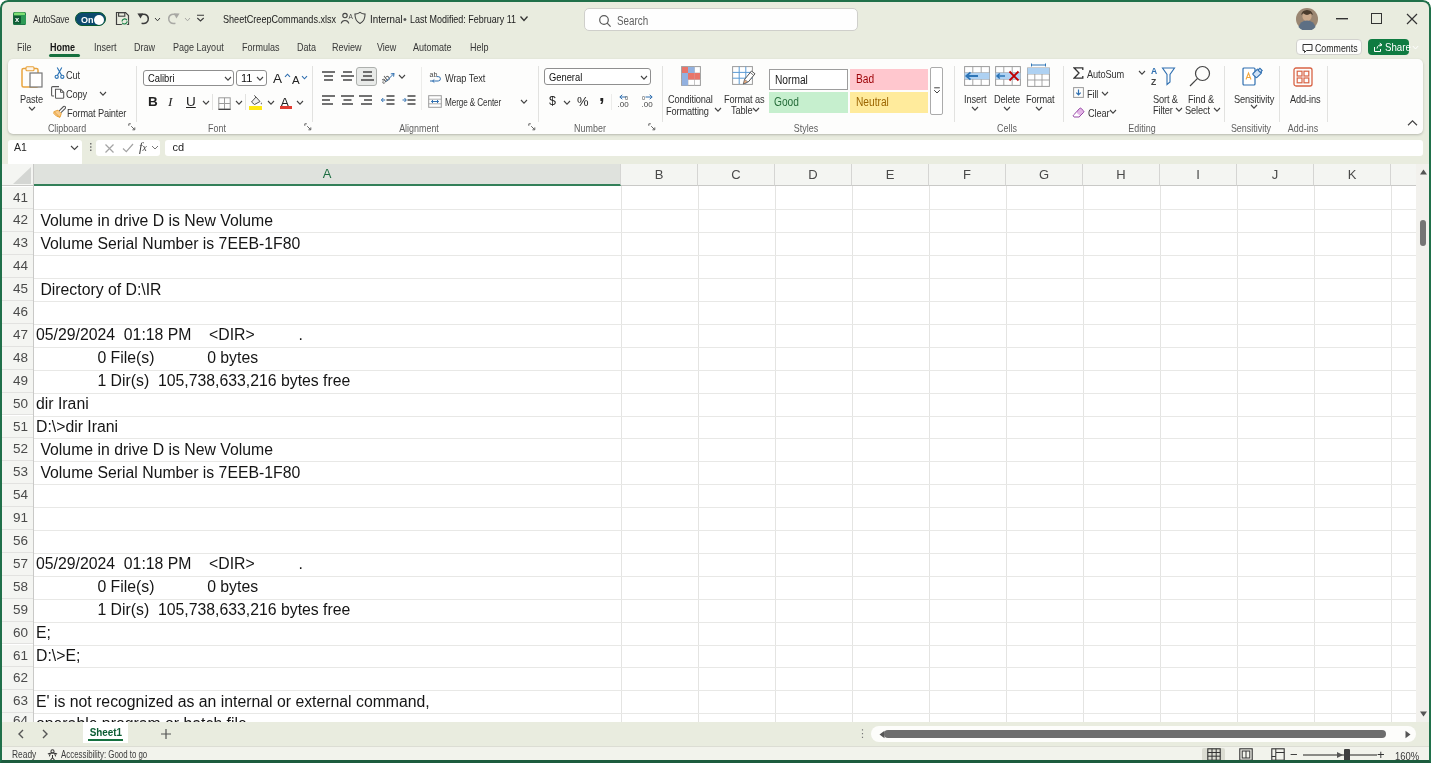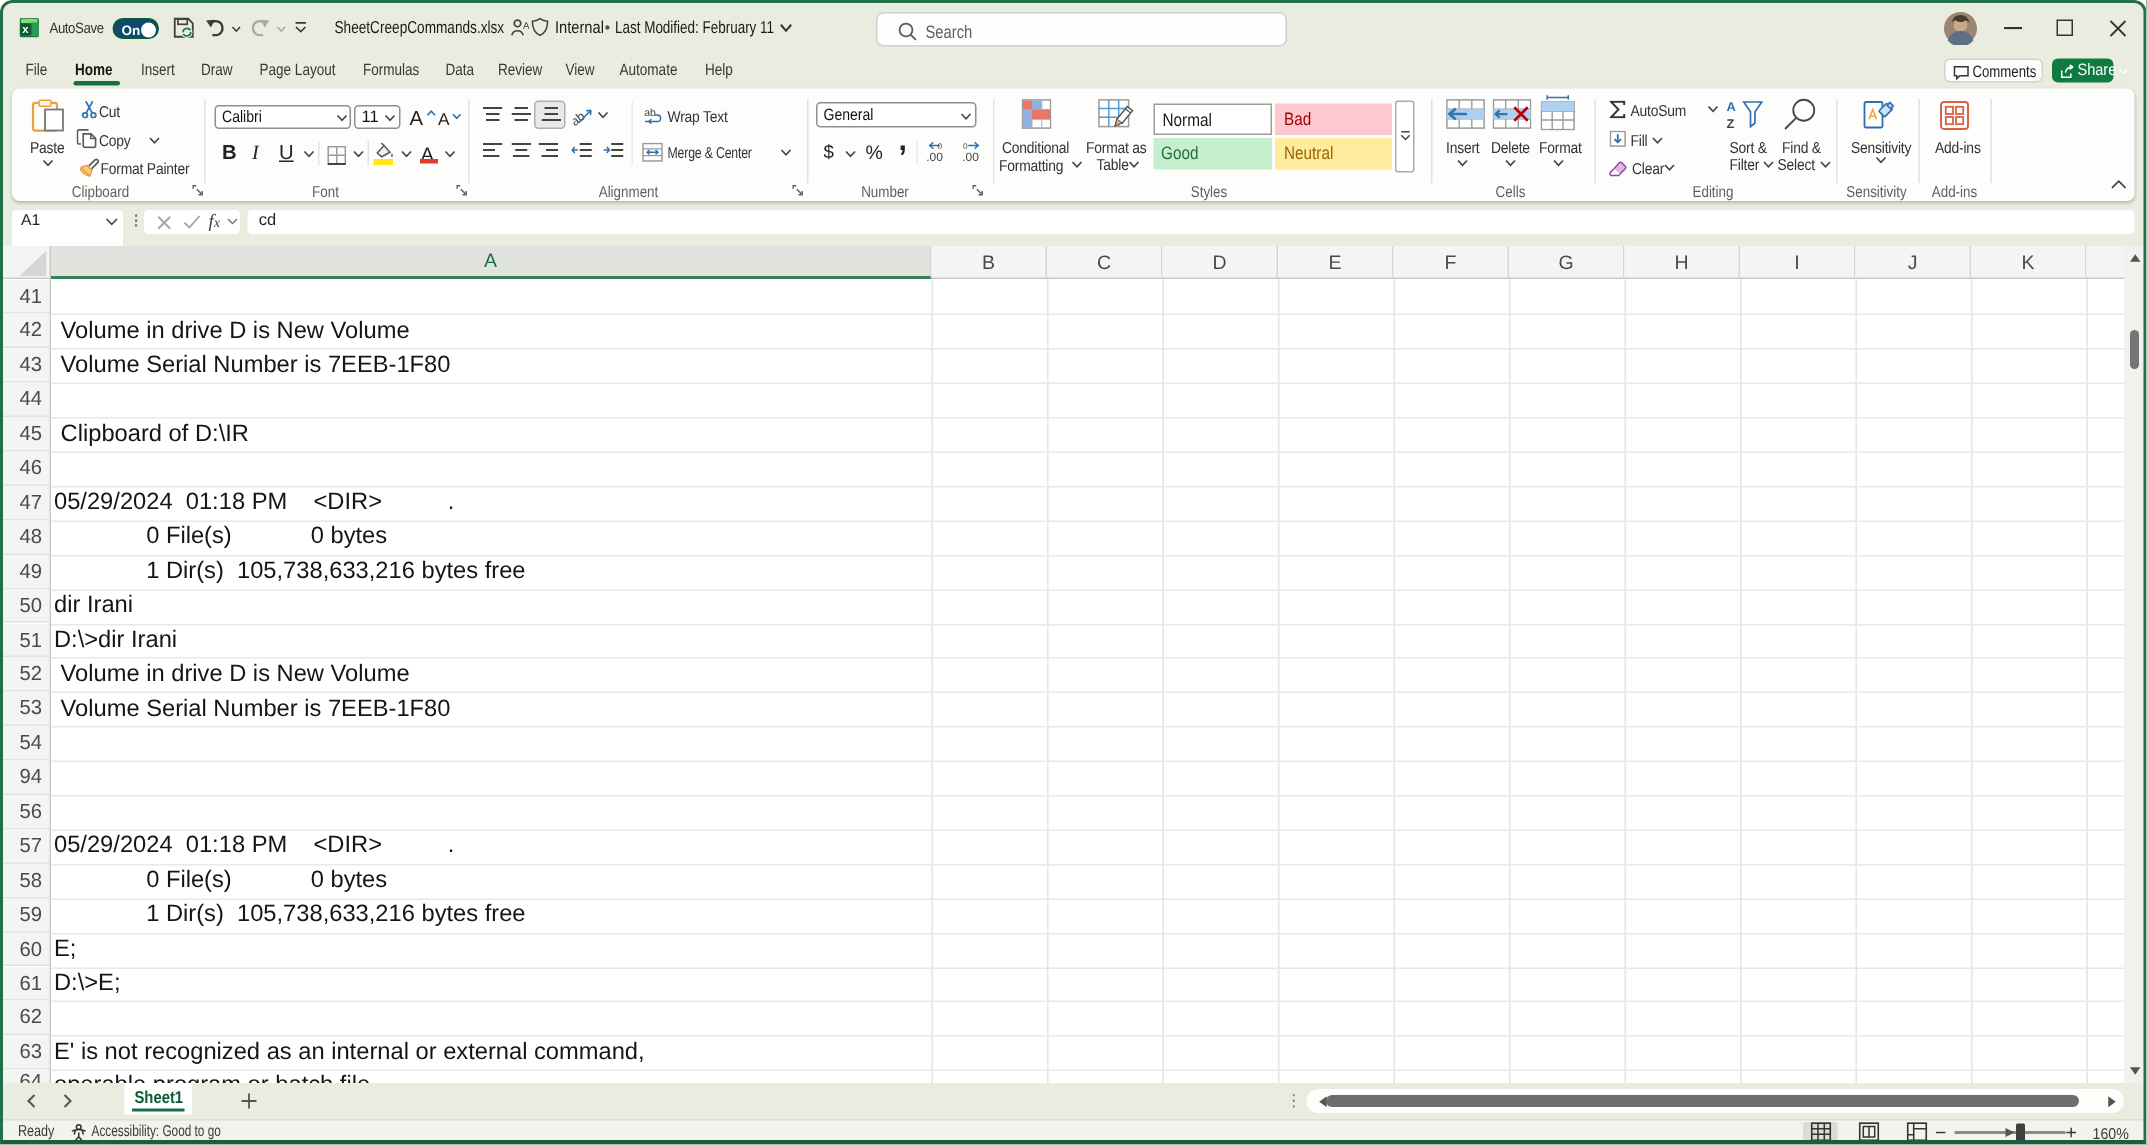--- a/index.html
+++ b/index.html
@@ -588,36 +588,36 @@
     <div class="rowhdr" style="top:114.1px;height:22.9px">45</div>
     <div class="rowhdr" style="top:137.0px;height:22.9px">46</div>
     <div class="rowhdr" style="top:159.9px;height:22.9px">47</div>
     <div class="rowhdr" style="top:182.8px;height:22.9px">48</div>
     <div class="rowhdr" style="top:205.7px;height:22.9px">49</div>
     <div class="rowhdr" style="top:228.6px;height:22.9px">50</div>
     <div class="rowhdr" style="top:251.5px;height:22.9px">51</div>
     <div class="rowhdr" style="top:274.4px;height:22.9px">52</div>
     <div class="rowhdr" style="top:297.3px;height:22.9px">53</div>
     <div class="rowhdr" style="top:320.2px;height:22.9px">54</div>
-    <div class="rowhdr" style="top:343.1px;height:22.9px">94</div>
+    <div class="rowhdr" style="top:343.1px;height:22.9px">91</div>
     <div class="rowhdr" style="top:366.0px;height:22.9px">56</div>
     <div class="rowhdr" style="top:388.9px;height:22.9px">57</div>
     <div class="rowhdr" style="top:411.8px;height:22.9px">58</div>
     <div class="rowhdr" style="top:434.7px;height:22.9px">59</div>
     <div class="rowhdr" style="top:457.6px;height:22.9px">60</div>
     <div class="rowhdr" style="top:480.5px;height:22.9px">61</div>
     <div class="rowhdr" style="top:503.4px;height:22.9px">62</div>
     <div class="rowhdr" style="top:526.3px;height:22.9px">63</div>
     <div class="rowhdr" style="top:549.2px;height:9px;border-bottom:none;line-height:15px">64</div>
 
     <div class="abs" style="left:33px;top:22px;width:1px;height:536px;background:#c9c9c7"></div>
 
     <div class="cellrow" style="top:47.9px"> Volume in drive D is New Volume</div>
     <div class="cellrow" style="top:70.8px"> Volume Serial Number is 7EEB-1F80</div>
-    <div class="cellrow" style="top:116.6px"> Clipboard of D:\IR</div>
+    <div class="cellrow" style="top:116.6px"> Directory of D:\IR</div>
     <div class="cellrow" style="top:162.4px">05/29/2024  01:18 PM    &lt;DIR&gt;          .</div>
     <div class="cellrow" style="top:185.3px">              0 File(s)            0 bytes</div>
     <div class="cellrow" style="top:208.2px">              1 Dir(s)  105,738,633,216 bytes free</div>
     <div class="cellrow" style="top:231.1px">dir Irani</div>
     <div class="cellrow" style="top:254.0px">D:\&gt;dir Irani</div>
     <div class="cellrow" style="top:276.9px"> Volume in drive D is New Volume</div>
     <div class="cellrow" style="top:299.8px"> Volume Serial Number is 7EEB-1F80</div>
     <div class="cellrow" style="top:391.4px">05/29/2024  01:18 PM    &lt;DIR&gt;          .</div>
     <div class="cellrow" style="top:414.3px">              0 File(s)            0 bytes</div>
     <div class="cellrow" style="top:437.2px">              1 Dir(s)  105,738,633,216 bytes free</div>

